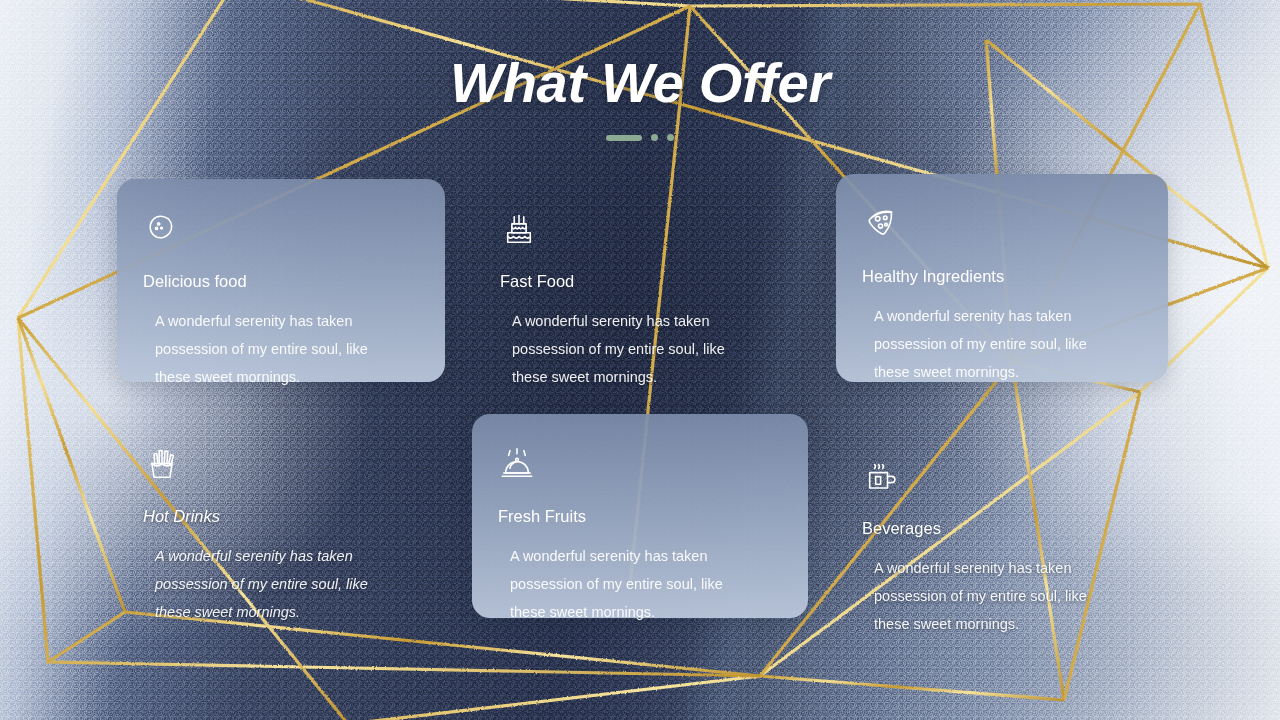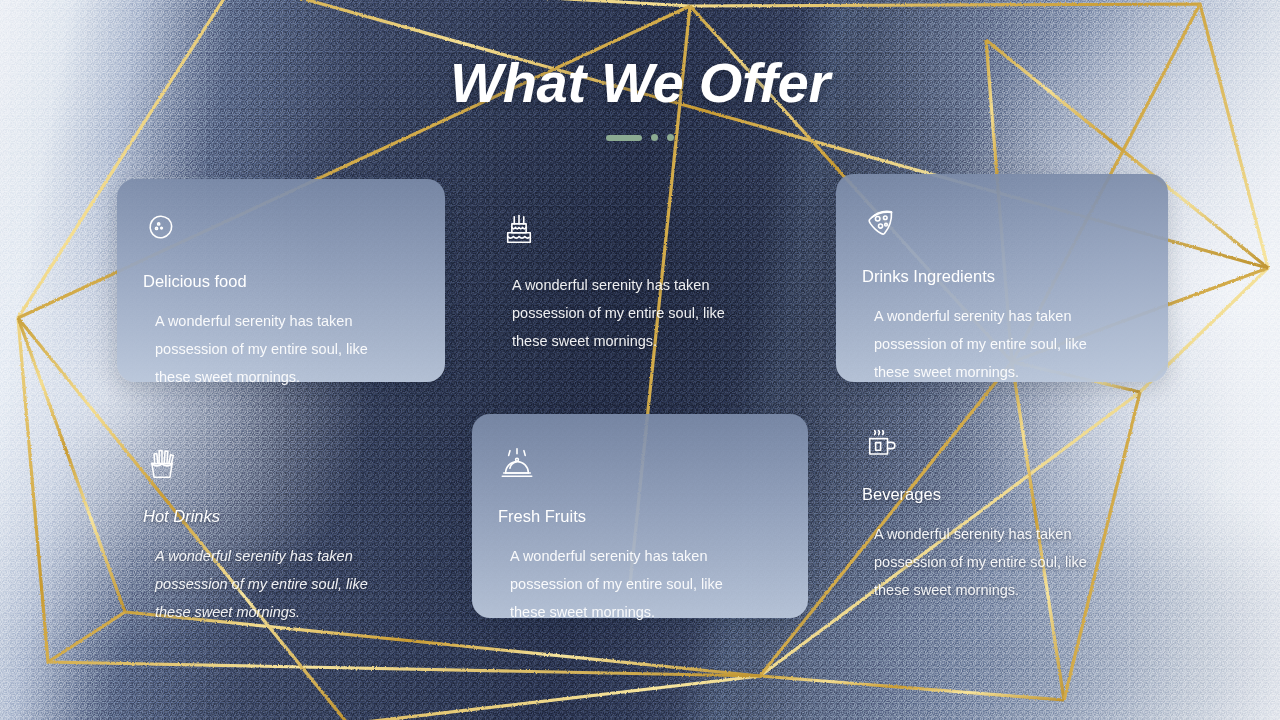--- a/index.html
+++ b/index.html
@@ -175,21 +175,21 @@
   .card.plain h3, .card.plain p {
     text-shadow: 0 1px 4px rgba(10,16,32,0.5);
   }
 
   
   #card-delicious-food   { left: 117px; top: 179px; width: 328px; height: 203px; }
   #card-fast-food        { left: 474px; top: 179px; width: 330px; height: 203px; }
   #card-healthy          { left: 836px; top: 174px; width: 332px; height: 208px; }
   #card-hot-drinks       { left: 117px; top: 414px; width: 328px; height: 203px; font-style: italic; }
   #card-fresh-fruits     { left: 472px; top: 414px; width: 336px; height: 204px; }
-  #card-beverages        { left: 836px; top: 392px; width: 332px; height: 203px; }
+  #card-beverages        { left: 836px; top: 426px; width: 332px; height: 203px; }
 </style>
 </head>
 <body>
 
 <div id="stage">
 
   <div class="bg-base"></div>
   <div class="bg-base2"></div>
   <div class="bg-noise"></div>
   <div class="bg-noise2"></div>
@@ -261,35 +261,36 @@
       <svg viewBox="0 0 32 32">
         <rect x="6.5" y="20" width="19" height="8"></rect>
         <rect x="10" y="12.5" width="12" height="7.5"></rect>
         <path d="M10 15.5c1 1.6 2 1.6 3 0 1 1.6 2 1.6 3 0 1 1.6 2 1.6 3 0 1 1.6 2 1.6 3 0"></path>
         <path d="M6.5 23.2c1.6 1.8 3.2 1.8 4.8 0 1.6 1.8 3.2 1.8 4.8 0 1.6 1.8 3.2 1.8 4.8 0 1.2 1.4 2.6 1.7 3.6 0.7"></path>
         <line x1="12" y1="12.5" x2="12" y2="6.5"></line>
         <line x1="16" y1="12.5" x2="16" y2="5.5"></line>
         <line x1="20" y1="12.5" x2="20" y2="6.5"></line>
       </svg>
     </span>
+    <h3>Fast Food</h3>
     <p>A wonderful serenity has taken possession of my entire soul, like these sweet mornings.</p>
   </div>
 
   <div class="card filled" id="card-healthy">
     <span class="icon">
       <svg viewBox="0 0 32 32">
         <path d="M24.8 6.6c-6.6 -1.2 -13.5 1.2 -18.4 6.4 -1.4 1.5 2.0 5.6 4.9 8.3 2.9 2.7 6.5 5.0 7.6 3.6 4.2 -5.2 6.3 -12.0 5.9 -18.3z"></path>
         <path d="M8.0 11.4c5.0 -3.6 11.0 -5.1 16.9 -4.3"></path>
         <circle cx="13.2" cy="12.4" r="1.9"></circle>
         <circle cx="19.6" cy="11.6" r="1.5"></circle>
         <circle cx="15.6" cy="18.6" r="1.7"></circle>
         <circle cx="20.2" cy="17.4" r="1.1"></circle>
       </svg>
     </span>
-    <h3>Drinks Ingredients</h3>
+    <h3>Healthy Ingredients</h3>
     <p>A wonderful serenity has taken possession of my entire soul, like these sweet mornings.</p>
   </div>
 
   <div class="card plain" id="card-hot-drinks">
     <span class="icon">
       <svg viewBox="0 0 32 32">
         <path d="M7.5 16.5h17l-1.8 11.5h-13.4z"></path>
         <path d="M7.5 16.5c2.6 2.6 6 2.6 8.5 0 2.5 2.6 5.9 2.6 8.5 0"></path>
         <path d="M9.8 16.2 9.3 8.4l2.3 -0.4 0.9 8"></path>
         <path d="M13.6 15.7 13.6 5.6l2.4 0 0 10"></path>

